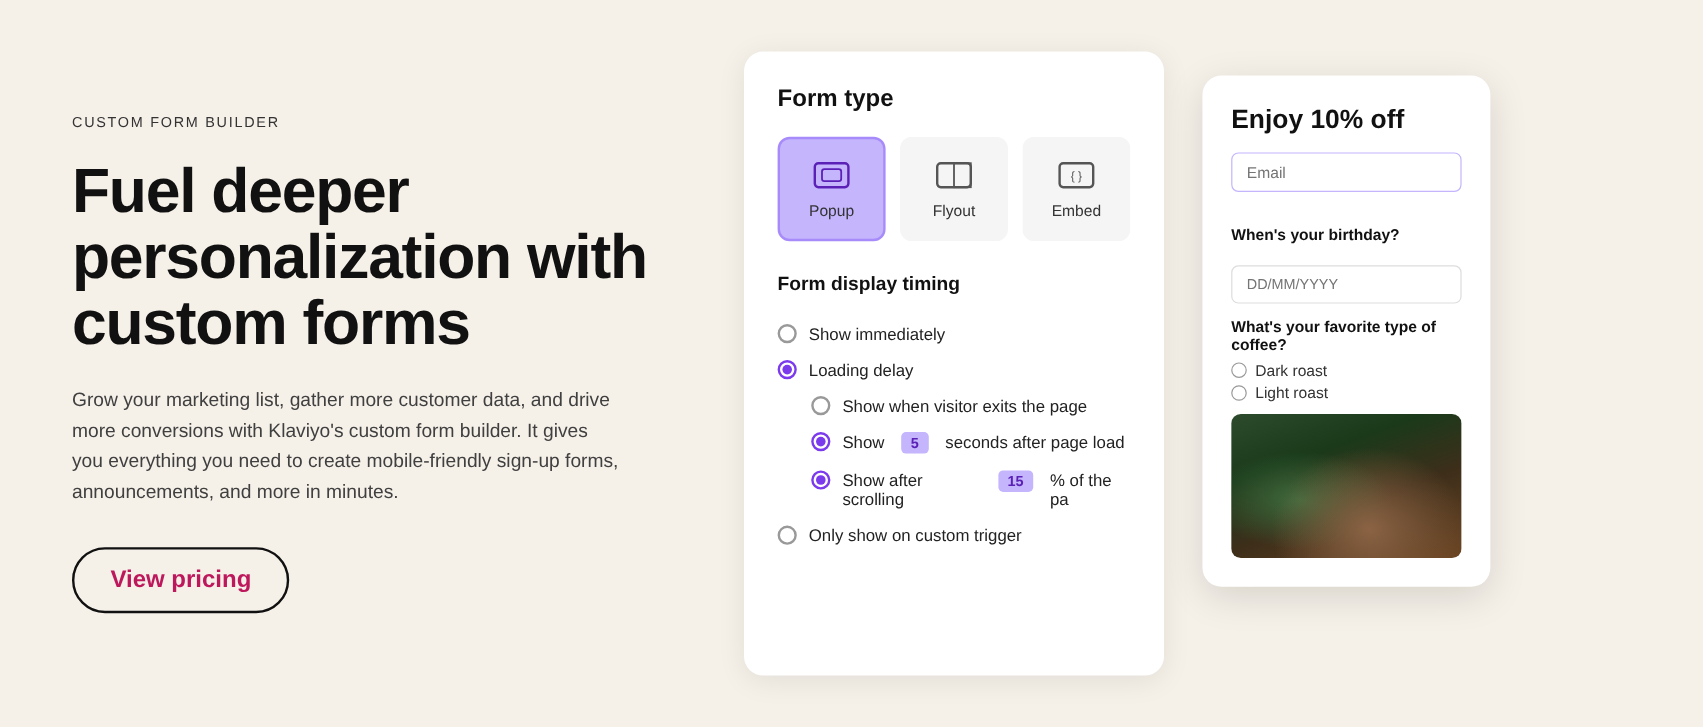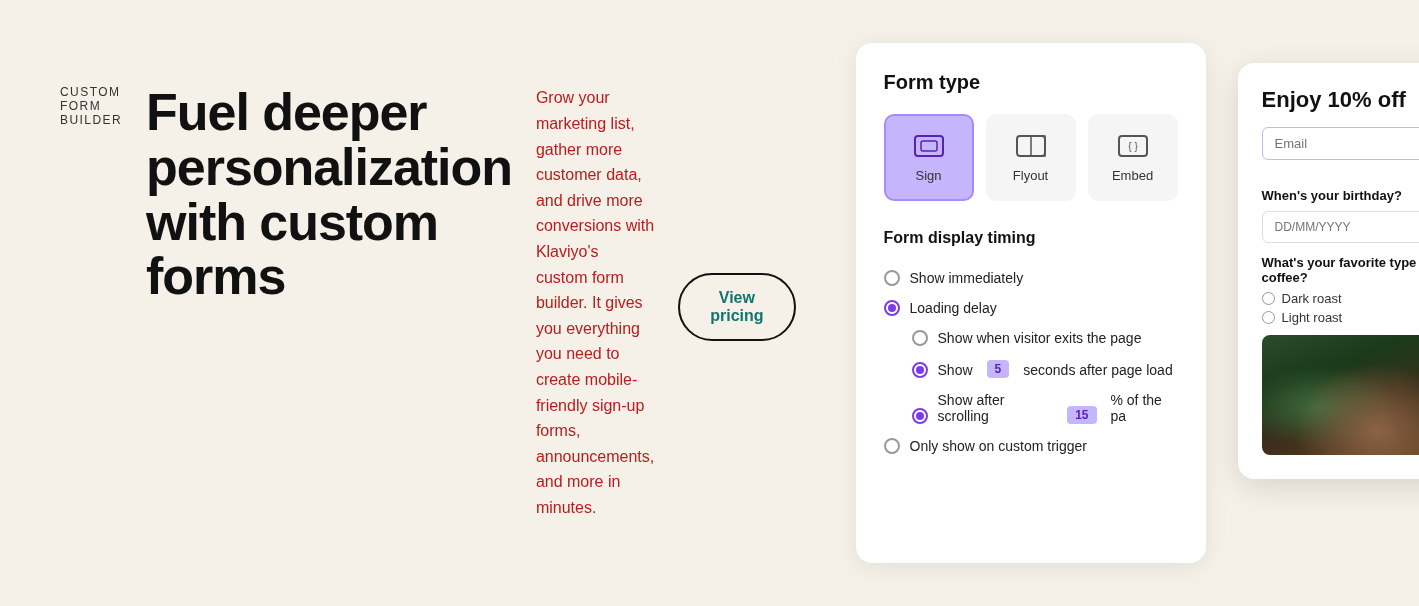--- a/index.html
+++ b/index.html
@@ -15,66 +15,66 @@
       display: flex;
       width: 1419px;
       min-height: 606px;
       align-items: center;
       padding: 40px 60px;
       gap: 60px;
     }
     .left-panel {
       flex: 0 0 500px;
       display: flex;
-      flex-direction: row;
+      flex-direction: column;
       gap: 24px;
     }
     .eyebrow {
       font-size: 12px;
       letter-spacing: 0.12em;
       color: #333;
       font-weight: 500;
       text-transform: uppercase;
     }
     .headline {
       font-size: 52px;
       font-weight: 700;
       line-height: 1.05;
       color: #111;
       letter-spacing: -0.02em;
     }
     .body-text {
       font-size: 16px;
       line-height: 1.6;
-      color: #b91c1c;
+      color: #404040;
       max-width: 460px;
     }
     .cta-row {
       display: flex;
       gap: 16px;
       align-items: center;
       margin-top: 8px;
     }
     .btn-signup {
       background: #111;
       color: #fff;
       border: none;
       border-radius: 999px;
       padding: 16px 32px;
       font-size: 16px;
       font-weight: 600;
       cursor: pointer;
     }
     .btn-pricing {
       background: transparent;
-      color: #0f766e;
+      color: #be185d;
       border: 2px solid #111;
       border-radius: 999px;
       padding: 14px 30px;
-      font-size: 16px;
+      font-size: 20px;
       font-weight: 600;
       cursor: pointer;
     }
     .right-panel {
       flex: 1;
       display: flex;
       gap: 32px;
       align-items: flex-start;
       position: relative;
     }
@@ -126,21 +126,21 @@
       display: flex;
       align-items: center;
       justify-content: center;
     }
     .timing-section .section-title {
       font-size: 16px;
       margin-bottom: 16px;
     }
     .timing-option {
       display: flex;
-      align-items: flex-end;
+      align-items: flex-start;
       gap: 10px;
       padding: 7px 0;
       font-size: 14px;
       color: #222;
     }
     .timing-option.indented {
       padding-left: 28px;
     }
     .radio-outer {
       width: 16px;
@@ -193,21 +193,21 @@
       padding: 8px 12px;
       font-size: 13px;
       color: #999;
       width: 100%;
       margin-bottom: 28px;
     }
     .preview-label {
       font-size: 13px;
       font-weight: 600;
       color: #111;
-      margin-bottom: 8px;
+      margin-bottom: 18px;
     }
     .preview-date-input {
       border: 1.5px solid #ddd;
       border-radius: 6px;
       padding: 8px 12px;
       font-size: 12px;
       color: #bbb;
       width: 100%;
       margin-bottom: 12px;
     }
@@ -284,21 +284,21 @@
       <div class="section-title">Form type</div>
       <div class="form-types">
 
         <div class="form-type-item active">
           <div class="type-icon">
             <svg width="36" height="28" viewBox="0 0 36 28">
               <rect x="4" y="4" width="28" height="20" rx="3" fill="none" stroke="#5b21b6" stroke-width="2"></rect>
               <rect x="10" y="9" width="16" height="10" rx="2" fill="none" stroke="#5b21b6" stroke-width="1.5"></rect>
             </svg>
           </div>
-          <span>Sign</span>
+          <span>Popup</span>
         </div>
 
         <div class="form-type-item">
           <div class="type-icon">
             <svg width="36" height="28" viewBox="0 0 36 28">
               <rect x="4" y="4" width="28" height="20" rx="3" fill="none" stroke="#555" stroke-width="2"></rect>
               <rect x="18" y="4" width="14" height="20" rx="0 3 3 0" fill="none" stroke="#555" stroke-width="1.5"></rect>
             </svg>
           </div>
           <span>Flyout</span>

